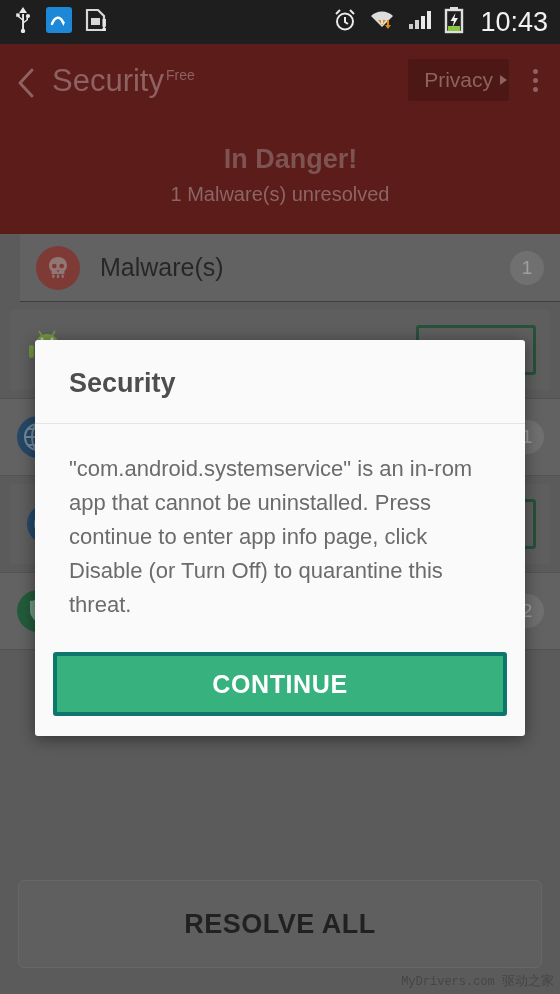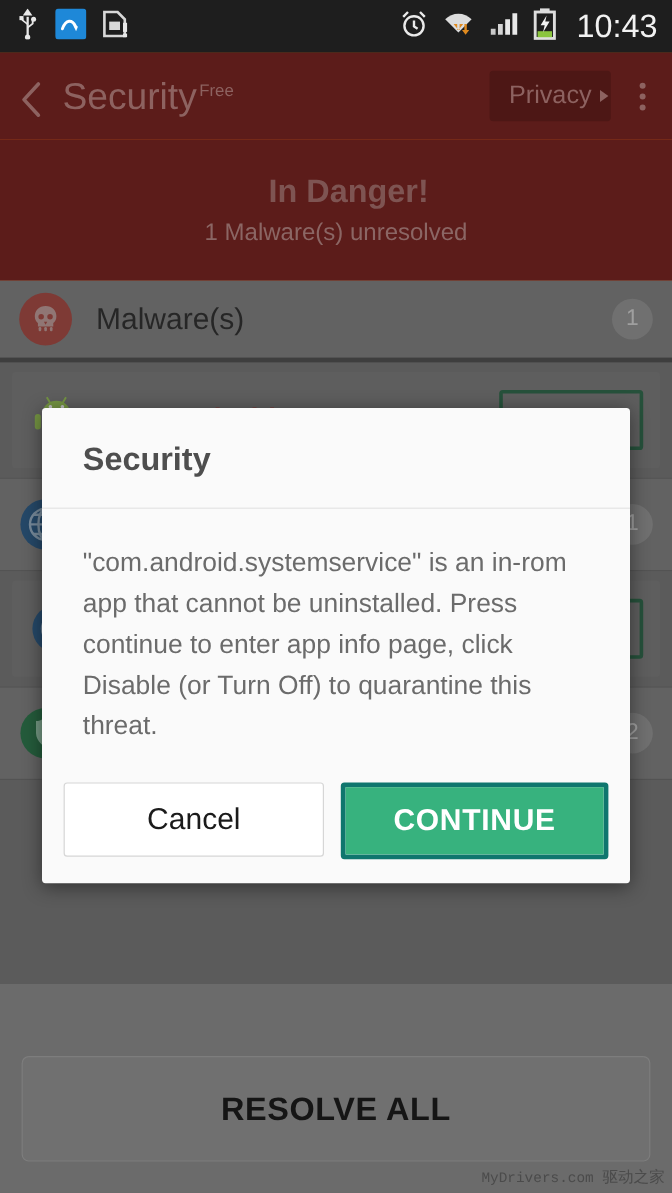--- a/index.html
+++ b/index.html
@@ -2,21 +2,21 @@
 <html><head>
 <meta charset="utf-8">
 <style>
   * { margin:0; padding:0; box-sizing:border-box; }
   html,body {
     width:560px; height:994px;
     background:#6b6b6b;
     font-family:"Liberation Sans", sans-serif;
     overflow:hidden;
   }
-  #screen { position:relative; width:560px; height:820px; background:#f97316; }
+  #screen { position:relative; width:560px; height:994px; background:#ec4899; }
 
   
   .statusbar {
     position:absolute; top:0; left:0; width:560px; height:44px;
     background:#1e1e1e; display:flex; align-items:center; padding:0 12px;
   }
   .sb-left { display:flex; align-items:center; gap:12px; }
   .sb-right { margin-left:auto; display:flex; align-items:center; gap:10px; }
   .sb-clock { color:#f2f2f2; font-size:27px; letter-spacing:0px; margin-left:6px; }
   .ico { display:block; }
@@ -50,21 +50,22 @@
   }
   .banner-title { color:#7e5452; font-size:27px; font-weight:bold;margin-left:21px; }
   .banner-sub   { color:#8b6664; font-size:20px; }
 
   
   .content { position:absolute; top:234px; left:0; width:560px; height:760px; background:#6b6b6b; }
 
   .section-head {
     position:relative; height:68px; background:#757575;
     display:flex; align-items:center; padding:0 16px;
-    border-bottom:4px solid #404040;
+    border-bottom:1px solid #404040;
+    margin-left:20px;
   }
   .skull-circle {
     width:44px;height:44px;border-radius:50%;background:#9e3a33;
     display:flex;align-items:center;justify-content:center;margin-right:20px;
   }
   .section-label { color:#1d1d1d; font-size:25px; }
   .count-badge {
     margin-left:auto; width:34px;height:34px;border-radius:50%;
     background:#8a8a8a; color:#cfcfcf; font-size:19px;
     display:flex;align-items:center;justify-content:center;
@@ -317,20 +318,19 @@
       <span class="cn">驱动之家</span>
     </div>
   </div>
 
   <div class="scrim"></div>
 
   <div class="dialog">
     <div class="dlg-title">Security</div>
     <div class="dlg-body">"com.android.systemservice" is an in-rom app that cannot be uninstalled. Press continue to enter app info page, click Disable (or Turn Off) to quarantine this threat.</div>
     <div class="dlg-actions">
-      <div class="btn-cancel">Cancel</div>
       <div class="btn-continue-wrap">
         <div class="btn-continue">CONTINUE</div>
       </div>
     </div>
   </div>
 
 </div>
 
 </body></html>

